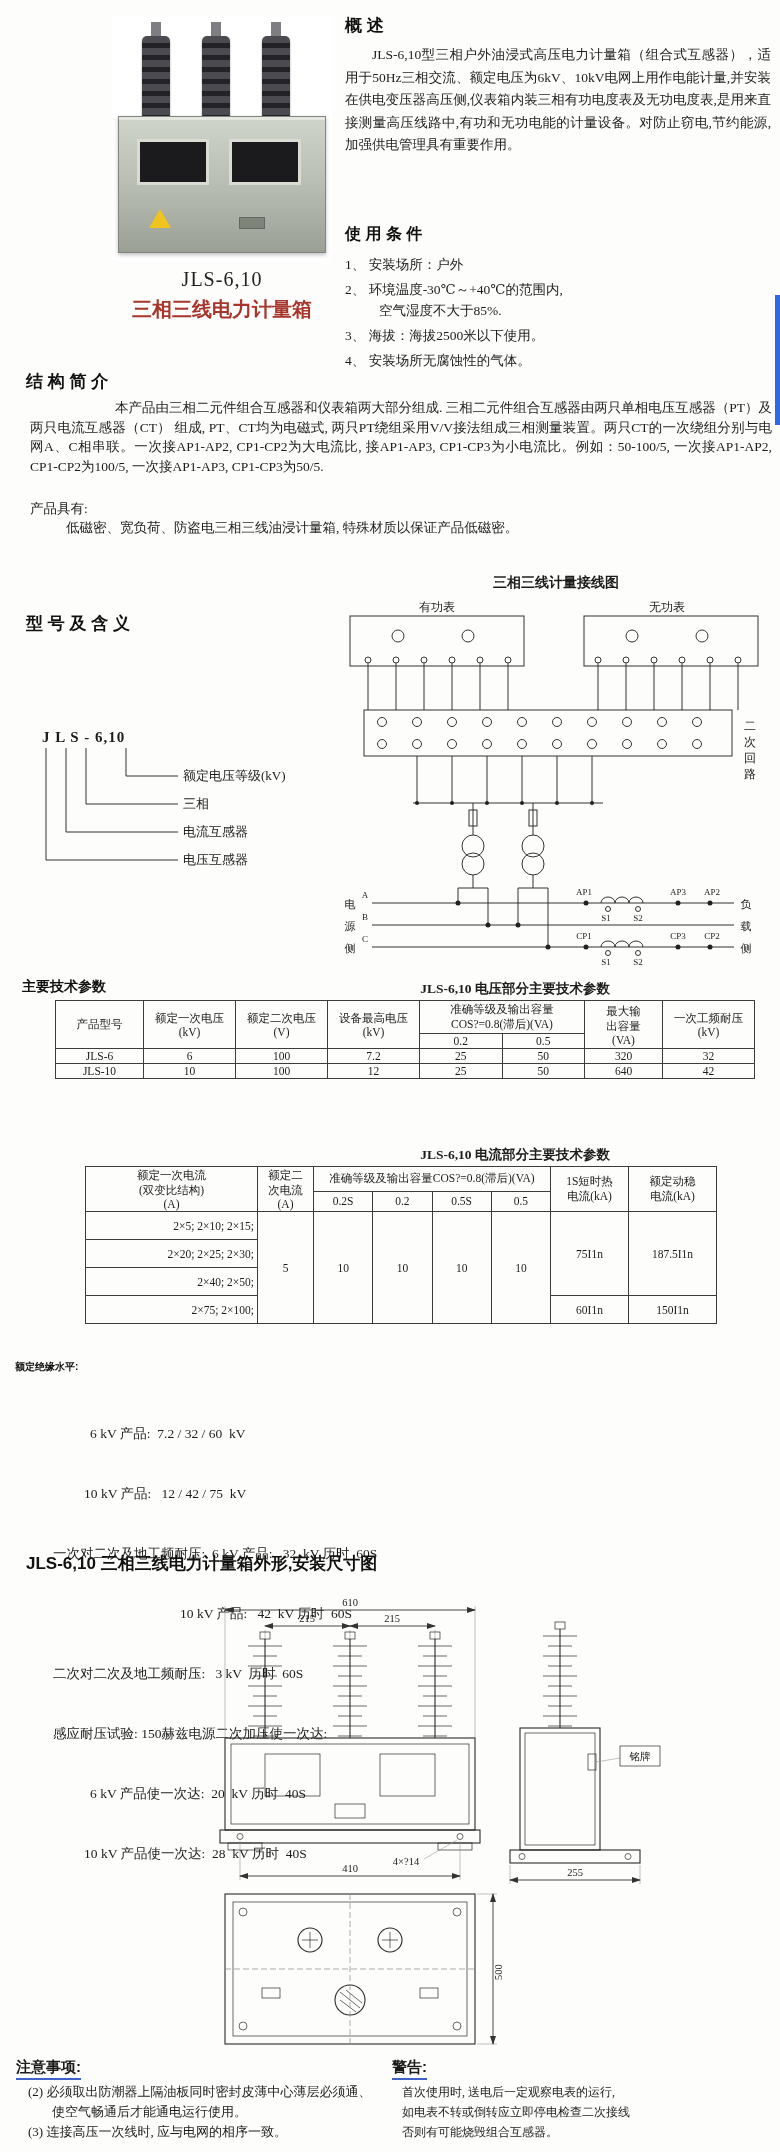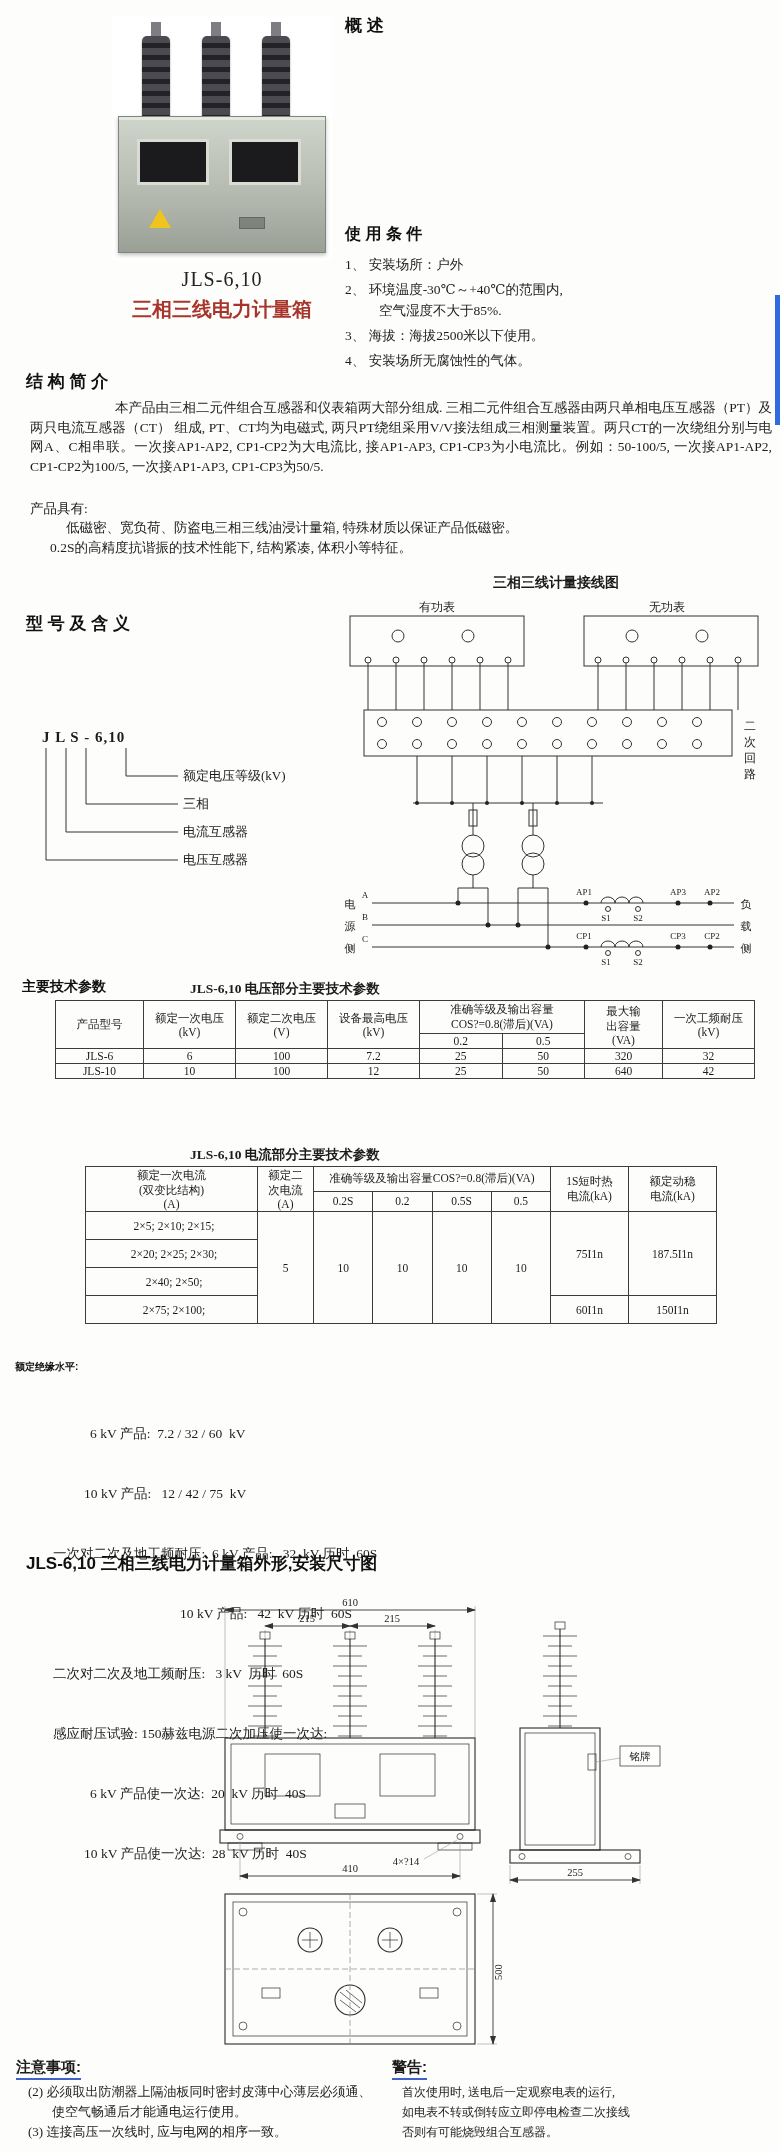--- a/index.html
+++ b/index.html
@@ -47,28 +47,28 @@
   .ss{font-size:9px;text-anchor:middle}
   .sv{font-size:11px;text-anchor:middle}
   
   .h-model{left:26px;top:612px;font-size:17px}
   .model-svg{left:28px;top:718px;width:330px;height:175px}
   .ml{stroke:#333;stroke-width:1;fill:none}
   .mcode{font-size:15px;font-weight:bold;letter-spacing:1px}
   .mlab{font-size:13px}
   
   .params-label{left:22px;top:978px;font-size:14px}
-  .tbl-title{width:420px;text-align:left;font-size:13.5px;font-weight:bold}
+  .tbl-title{width:420px;text-align:right;font-size:13.5px;font-weight:bold}
   .vtt{left:190px;top:980px}
   .ctt{left:190px;top:1146px}
   table{position:absolute;border-collapse:collapse;table-layout:fixed;font-size:11.5px;text-align:center;color:#1c1c1c}
   th,td{border:1px solid #3c3c3c;padding:1px 3px;font-weight:normal;white-space:pre-line;vertical-align:middle}
   .vt{left:55px;top:1000px;width:700px}
   .ct{left:85px;top:1166px;width:632px}
-  .ct td.pl{text-align:center;padding-left:8px}
+  .ct td.pl{text-align:right;padding-left:8px}
   
   .ins-head{left:15px;top:1360px;font-size:10px}
   .ins-lines{left:28px;top:1384px;width:600px;font-size:13.5px;line-height:20px;white-space:pre}
   .i60{padding-left:62px}.i55{padding-left:56px}.i25{padding-left:25px}.i150{padding-left:152px}
   
   .h-outline{left:26px;top:1552px;font-size:17px}
   .fview{left:210px;top:1588px;width:280px;height:300px}
   .sview{left:498px;top:1608px;width:195px;height:285px}
   .bview{left:210px;top:1888px;width:300px;height:168px}
   .ol{fill:none;stroke:#2b2b2b;stroke-width:1.1}
@@ -102,35 +102,35 @@
       <div class="pwin winL"></div>
       <div class="pwin winR"></div>
       <div class="ptri"></div>
       <div class="plock"></div>
     </div>
   </div>
   <div class="abs ptitle1">JLS-6,10</div>
   <div class="abs ptitle2" style="color:#a8352b">三相三线电力计量箱</div>
 
   <div class="abs hd h-overview">概    述</div>
+  <div class="abs overview-body">JLS-6,10型三相户外油浸式高压电力计量箱（组合式互感器），适用于50Hz三相交流、额定电压为6kV、10kV电网上用作电能计量,并安装在供电变压器高压侧,仪表箱内装三相有功电度表及无功电度表,是用来直接测量高压线路中,有功和无功电能的计量设备。对防止窃电,节约能源,加强供电管理具有重要作用。</div>
 
   <div class="abs hd h-conditions">使 用 条 件</div>
   <div class="abs cond-list">
     <div class="cond-item">1、   安装场所：户外</div>
     <div class="cond-item">2、   环境温度-30℃～+40℃的范围内,
 空气湿度不大于85%.</div>
     <div class="cond-item">3、   海拔：海拔2500米以下使用。</div>
     <div class="cond-item">4、   安装场所无腐蚀性的气体。</div>
   </div>
 
   <div class="abs hd h-structure">结 构 简 介</div>
   <div class="abs structure-body">本产品由三相二元件组合互感器和仪表箱两大部分组成. 三相二元件组合互感器由两只单相电压互感器（PT）及两只电流互感器（CT） 组成, PT、CT均为电磁式, 两只PT绕组采用V/V接法组成三相测量装置。两只CT的一次绕组分别与电网A、C相串联。一次接AP1-AP2, CP1-CP2为大电流比, 接AP1-AP3, CP1-CP3为小电流比。例如：50-100/5, 一次接AP1-AP2, CP1-CP2为100/5, 一次接AP1-AP3, CP1-CP3为50/5.</div>
   <div class="abs features-label">产品具有:</div>
   <div class="abs feat1">低磁密、宽负荷、防盗电三相三线油浸计量箱, 特殊材质以保证产品低磁密。</div>
-  <div class="abs feat2">0.2S的高精度抗谐振的技术性能下, 结构紧凑, 体积小等特征。</div>
 
   <div class="abs wiring-title">三相三线计量接线图</div>
   <svg class="abs wiring" viewBox="0 0 432 385">
     <text class="st" x="99" y="13">有功表</text>
     <text class="st" x="329" y="13">无功表</text>
     <g class="wl">
       <rect x="12" y="18" width="174" height="50"></rect>
         <rect x="246" y="18" width="174" height="50"></rect>
       <circle cx="60" cy="38" r="6"></circle>
         <circle cx="130" cy="38" r="6"></circle>

